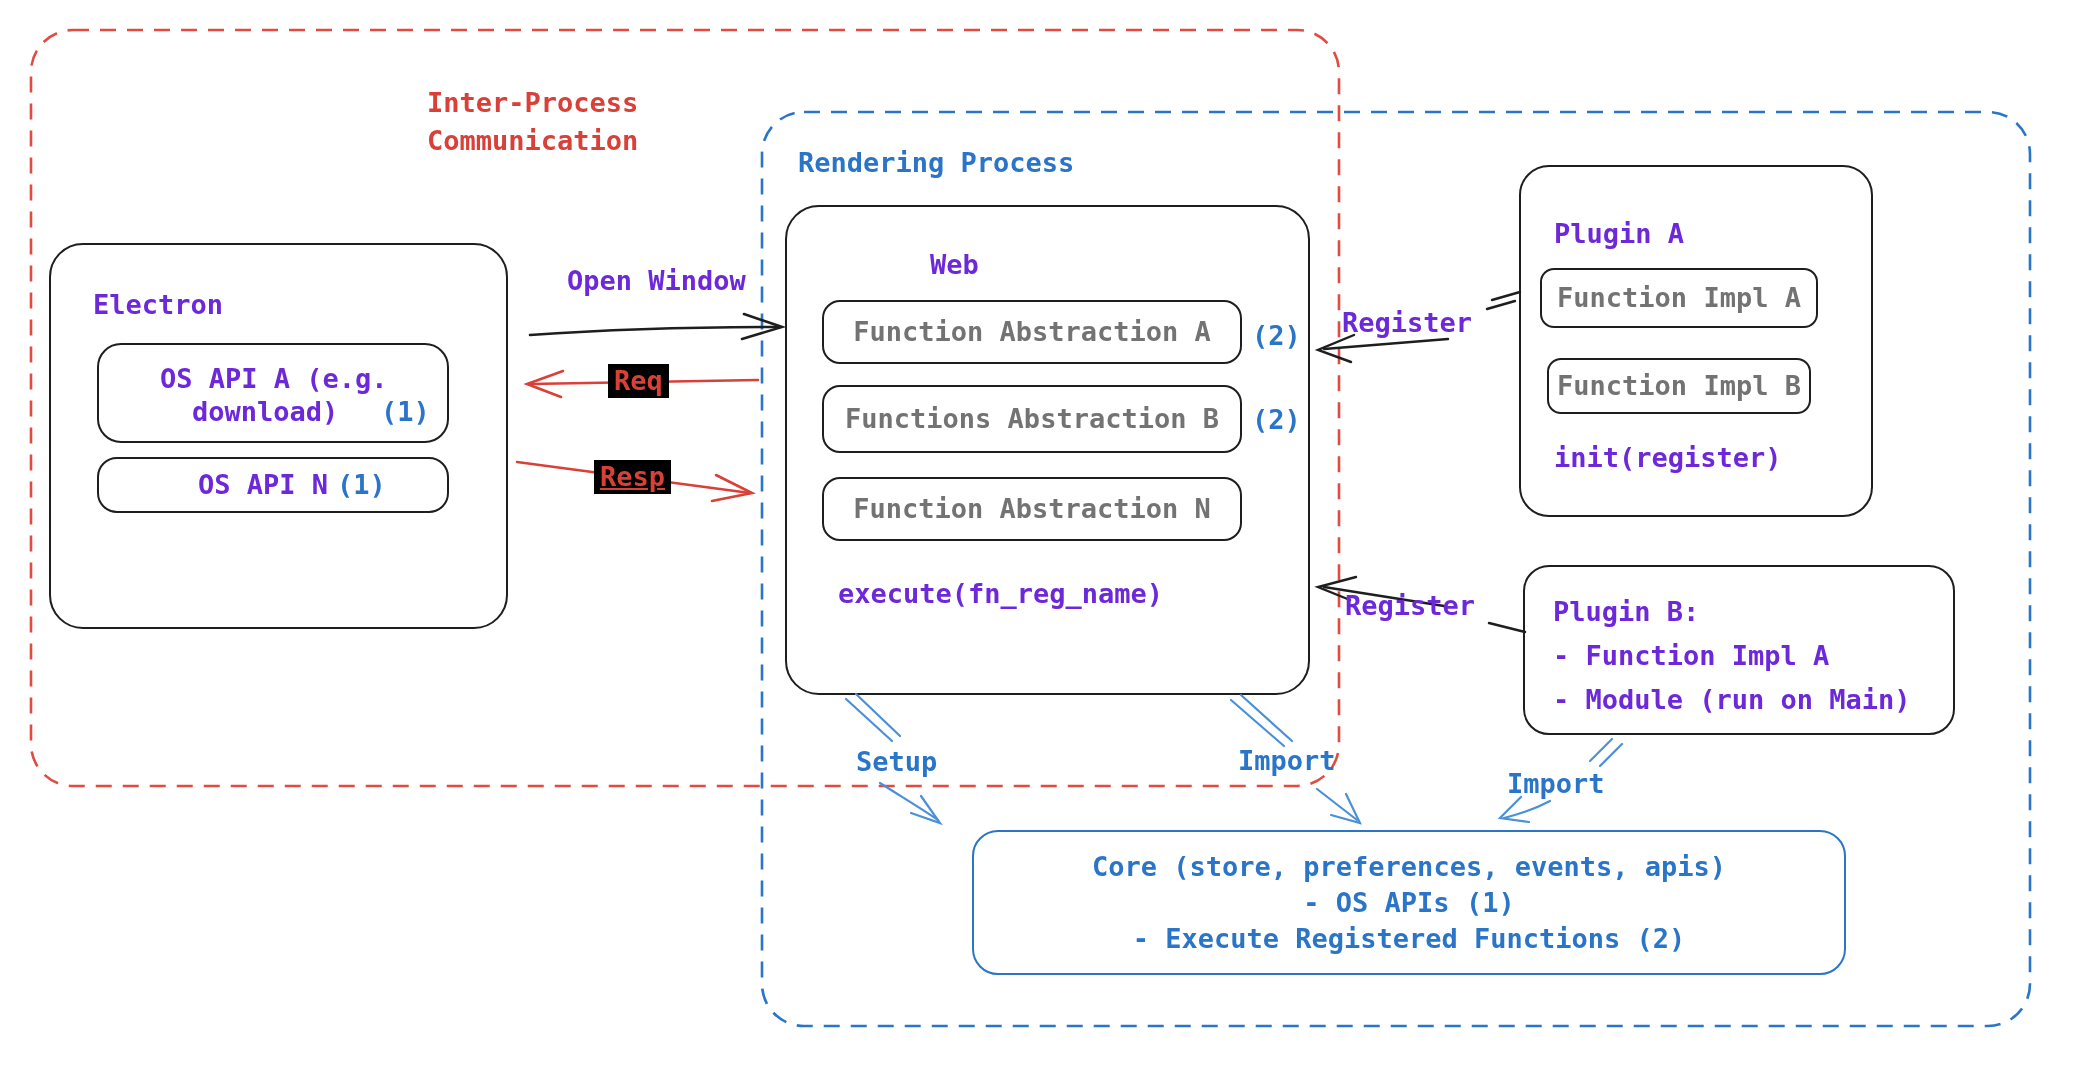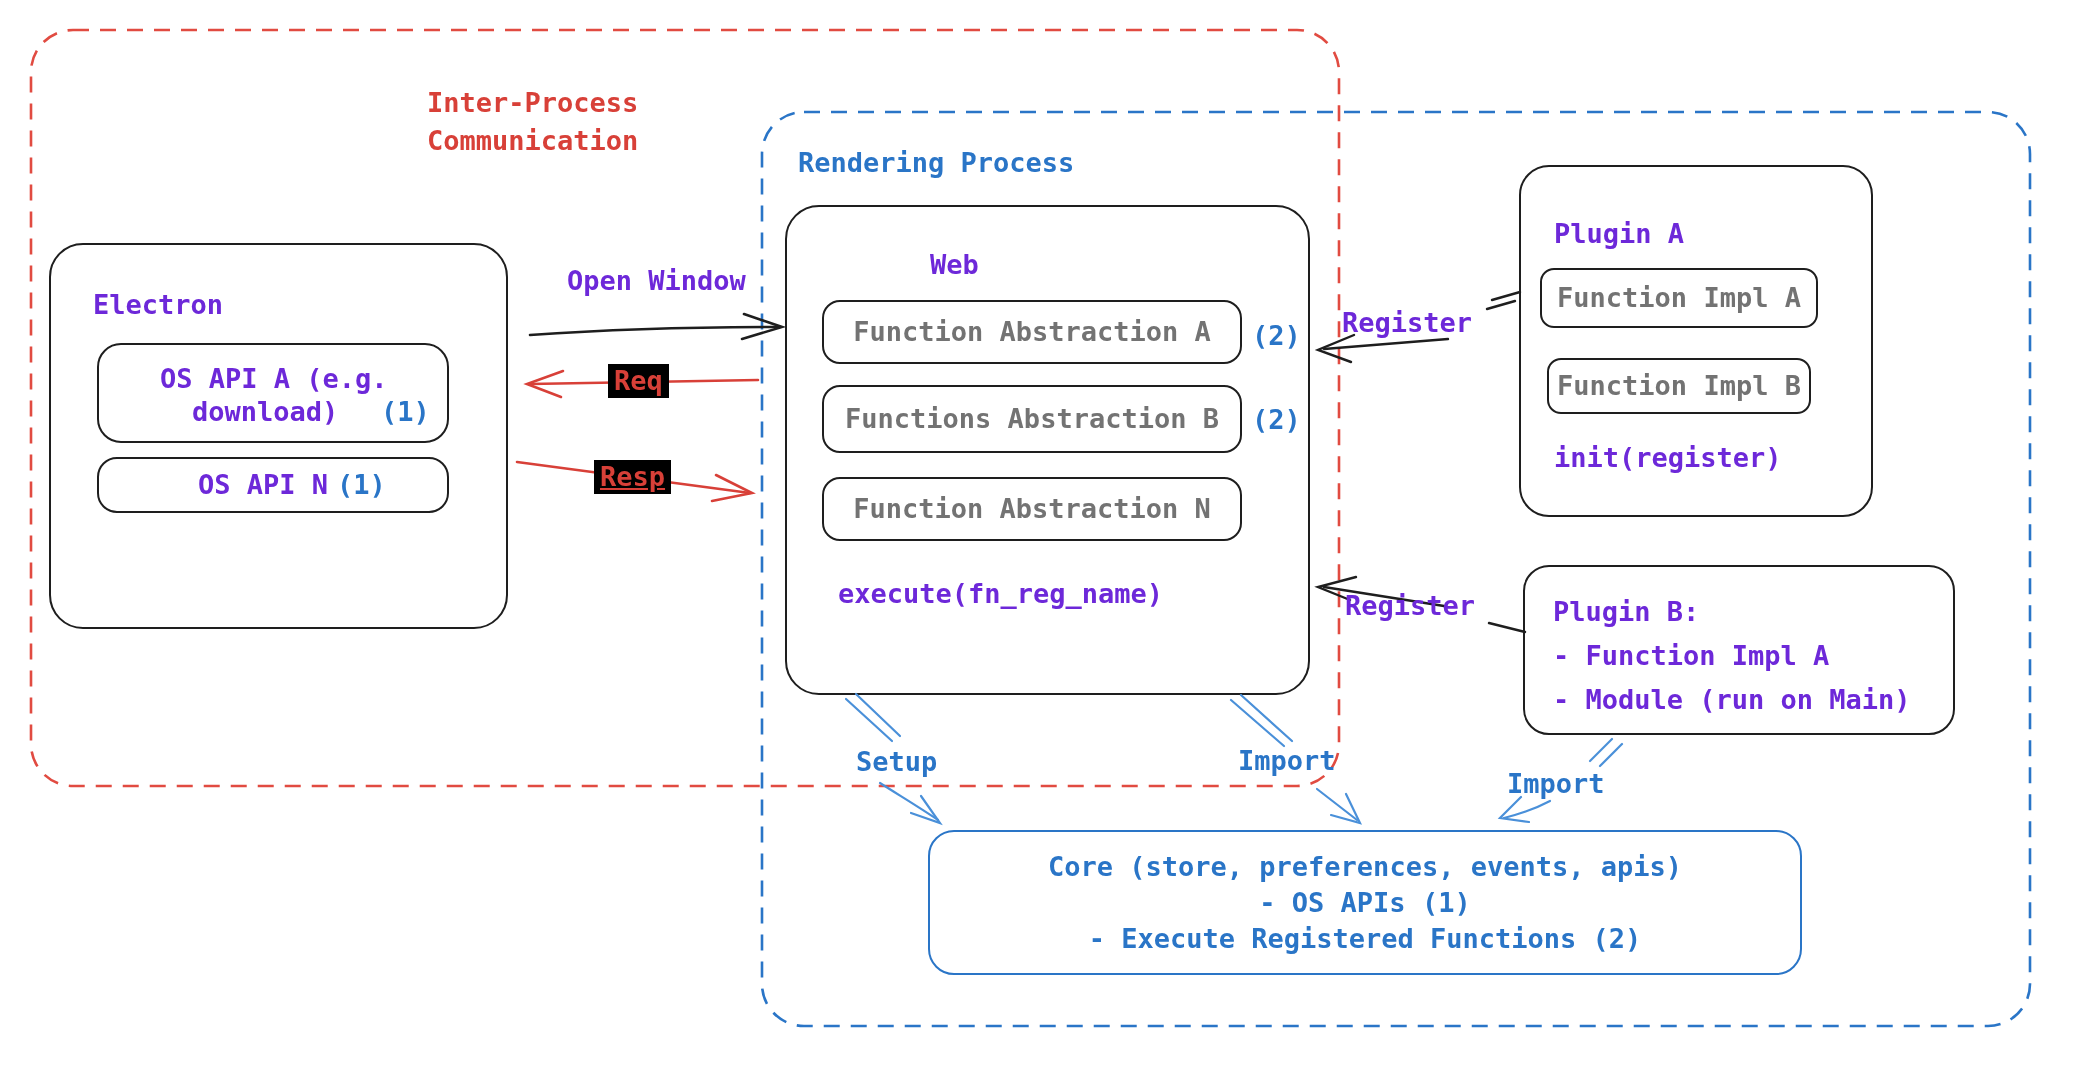--- a/index.html
+++ b/index.html
@@ -20,21 +20,21 @@
   .red{color:#d84038;}
   .blue{color:#2a75c7;}
   .whitebg{background:#000000;padding:0 6px;}
   .bx{
     position:absolute;
     background:#fff;
     border:2.5px solid #1e1e1e;
     box-sizing:border-box;
     z-index:1;
   }
-  .bluebx{border-color:#2a75c7;}
+  .bluebx{border-color:#2a75c7;margin-left:44px;}
   .flexc{display:flex;align-items:center;justify-content:center;flex-direction:column;}
   .flexc > div{font:600 27px/32px "DejaVu Sans Mono", monospace;color:#737373;white-space:pre;}
   svg.overlay{position:absolute;left:0;top:0;z-index:5;pointer-events:none;}
   .corelines{color:#2a75c7;text-align:center;}
   .corelines div{font:600 27px/36px "DejaVu Sans Mono", monospace;color:#2a75c7;white-space:pre;}
 </style>
 </head>
 <body>
 
 <div id="canvas">

